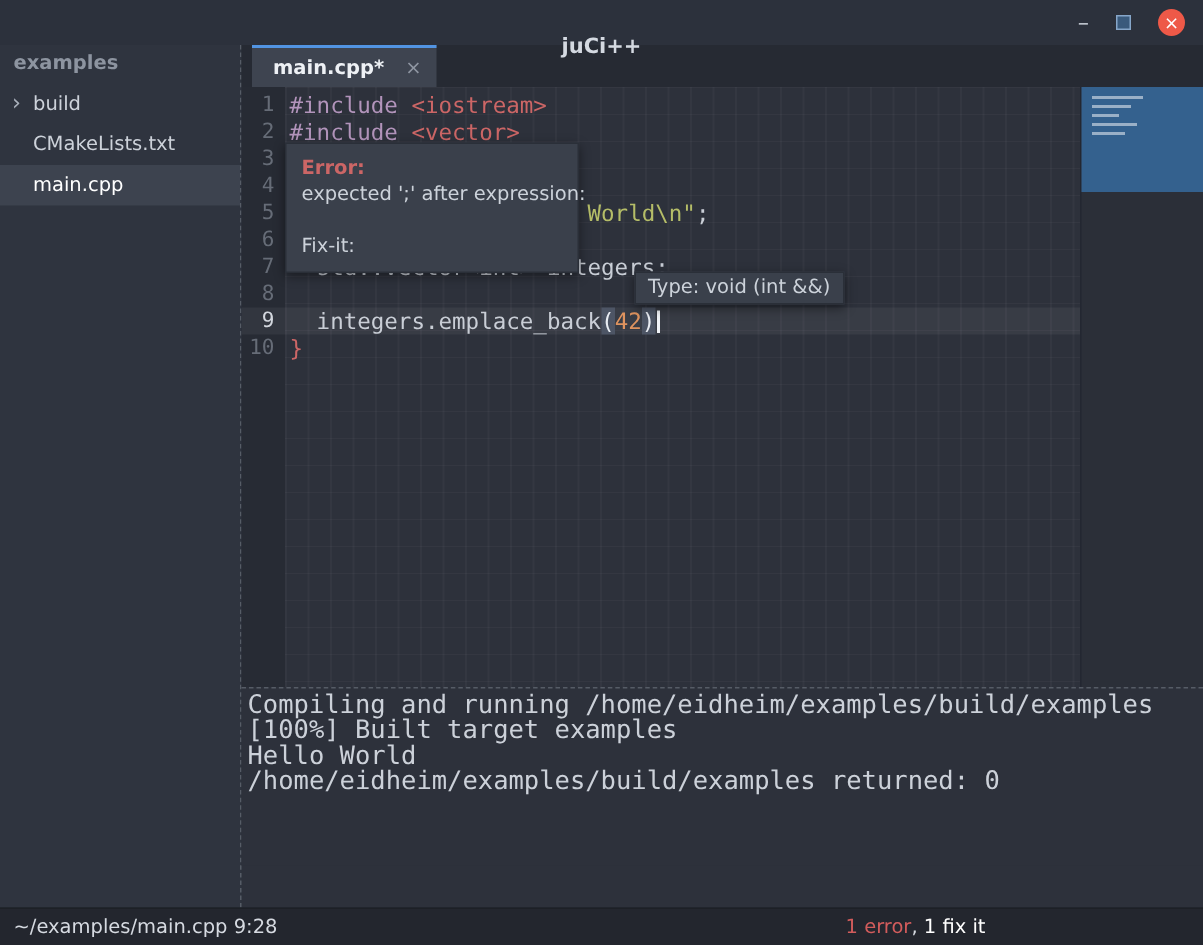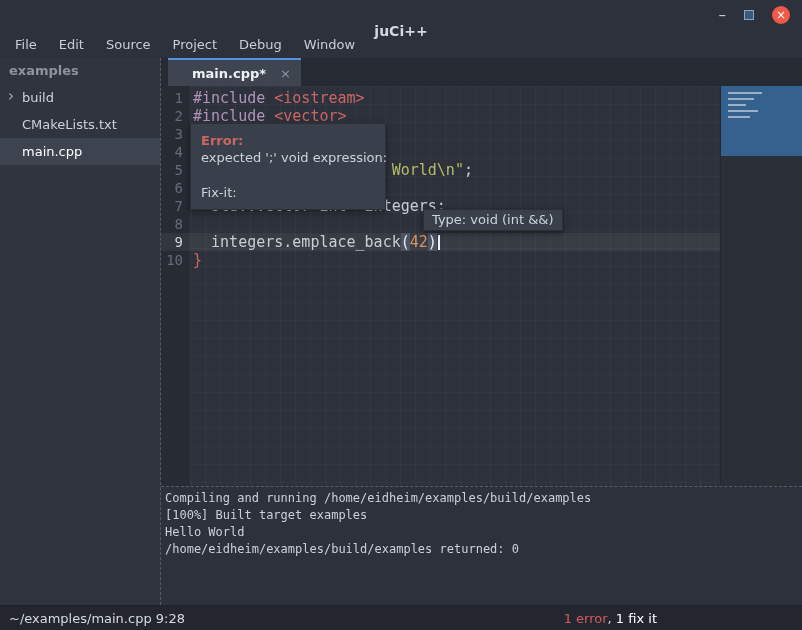--- a/index.html
+++ b/index.html
@@ -23,21 +23,21 @@
   .sidebar { width:161px; flex:0 0 161px; background:#2f343f; border-right:1px dashed #565c66; display:flex; flex-direction:column; }
   .sidebar-header { height:26px; line-height:26px; padding-left:9px; color:#8d94a0; font-size:13px; font-weight:bold; }
   .side-item { height:27px; display:flex; align-items:center; color:#cdd2da; font-size:13px; padding-left:22px; position:relative; }
   .side-item .expander { position:absolute; left:8px; top:4px; color:#a9b0bb; font-size:15px; line-height:17px; }
   .side-item.selected { background:#3d434f; color:#ffffff; }
 
   .content { flex:1; display:flex; flex-direction:column; min-width:0; }
 
   
   .tabbar { height:28px; flex:0 0 28px; background:#262a33; display:flex; }
-  .tab { height:28px; margin-left:7px; background:#3e4450; display:flex; align-items:center; padding:0 10px 0 24px; gap:14px; border-top:2px solid #5294e2; }
+  .tab { height:28px; margin-left:7px; background:#3e4450; display:flex; align-items:center; padding:0 10px 0 14px; gap:14px; border-top:2px solid #5294e2; }
   .tab-label { color:#eef1f5; font-size:13px; font-weight:bold; }
   .tab-close { color:#8f96a2; font-size:13px; }
 
   
   .editor { height:400px; flex:0 0 400px; position:relative; display:flex; background:#2d313b; }
   .code-scroll { width:559px; flex:0 0 559px; position:relative; height:100%; overflow:hidden; }
   .gutter-col { position:absolute; left:0; top:0; width:29px; height:100%; background:#272b34; }
   .grid { position:absolute; left:29px; top:0; right:0; bottom:0;
           background-image:linear-gradient(rgba(255,255,255,0.032) 1px, transparent 1px),
                            linear-gradient(90deg, rgba(255,255,255,0.032) 1px, transparent 1px);
@@ -65,21 +65,21 @@
   .tt-gap { height:18px; }
   .tt-type { left:262px; top:123px; height:22px; line-height:20px; padding:0 8px; white-space:nowrap; }
 
   
   .minimap { flex:1; height:100%; background:#2b2f38; border-left:1px solid #232731; position:relative; }
   .mm-slider { position:absolute; left:0; top:0; width:100%; height:70px; background:#34618e; }
   .mm-marks { position:absolute; left:7px; top:6px; display:flex; flex-direction:column; gap:4px; }
   .mm-mark { height:2px; background:rgba(255,255,255,0.5); }
 
   
-  .console { height:119px; flex:0 0 119px; border-top:1px dashed #565c66; background:#2d313b; padding:3px 0 0 4px; font-family:"DejaVu Sans Mono", monospace; font-size:12px; color:#ccd1d9; }
+  .console { height:119px; flex:0 0 119px; border-top:1px dashed #565c66; background:#2d313b; padding:3px 0 0 4px; font-family:"DejaVu Sans Mono", monospace; font-size:17px; color:#ccd1d9; }
   .console-line { line-height:17px; white-space:pre; }
 
   
   .statusbar { height:25px; flex:0 0 25px; background:#23262e; border-top:1px solid #1d2026; display:flex; align-items:center; padding:12px 9px; font-size:13px; color:#d6dae1; }
   .status-right { margin-left:auto; margin-right:136px; }
   .err { color:#d25c5c; }
   .fix { color:#ffffff; }
 </style>
 </head>
 <body>
@@ -88,28 +88,20 @@
 
   <div class="titlebar">
     <span class="title">juCi++</span>
     <div class="win-controls">
       <span class="btn-min">–</span>
       <span class="btn-max"></span>
       <span class="btn-close">×</span>
     </div>
   </div>
 
-  <div class="menubar" id="menubar">
-      <span class="menu-item">File</span>
-      <span class="menu-item">Edit</span>
-      <span class="menu-item">Source</span>
-      <span class="menu-item">Project</span>
-      <span class="menu-item">Debug</span>
-      <span class="menu-item">Window</span>
-    </div>
 
   <div class="main">
 
     <div class="sidebar">
       <div class="sidebar-header">examples</div>
       <div id="sidebar-items">
           <div class="side-item">
             <span class="expander">›</span>
             <span class="side-label">build</span>
           </div>
@@ -143,21 +135,21 @@
               <div class="code-line"><span class="gutter-num">5</span><span class="code-text"><span class="seg-plain">  std::cout &lt;&lt; </span><span class="seg-string">"Hello World\n"</span><span class="seg-plain">;</span></span></div>
               <div class="code-line"><span class="gutter-num">6</span><span class="code-text"></span></div>
               <div class="code-line"><span class="gutter-num">7</span><span class="code-text"><span class="seg-plain">  std::vector&lt;int&gt; integers;</span></span></div>
               <div class="code-line"><span class="gutter-num">8</span><span class="code-text"></span></div>
               <div class="code-line current"><span class="gutter-num">9</span><span class="code-text"><span class="seg-plain">  integers.emplace_back</span><span class="seg-bracket">(</span><span class="seg-number">42</span><span class="seg-bracket">)</span><span class="cursor"></span></span></div>
               <div class="code-line"><span class="gutter-num">10</span><span class="code-text"><span class="seg-error">}</span></span></div>
             </div>
 
           <div class="tooltip tt-diag">
             <div class="tt-line tt-error">Error:</div>
-            <div class="tt-line">expected ';' void expression:</div>
+            <div class="tt-line">expected ';' after expression:</div>
             <div class="tt-gap"></div>
             <div class="tt-line">Fix-it:</div>
           </div>
 
           <div class="tooltip tt-type">Type: void (int &amp;&amp;)</div>
         </div>
 
         <div class="minimap">
           <div class="mm-slider">
             <div class="mm-marks" id="mm-marks">

